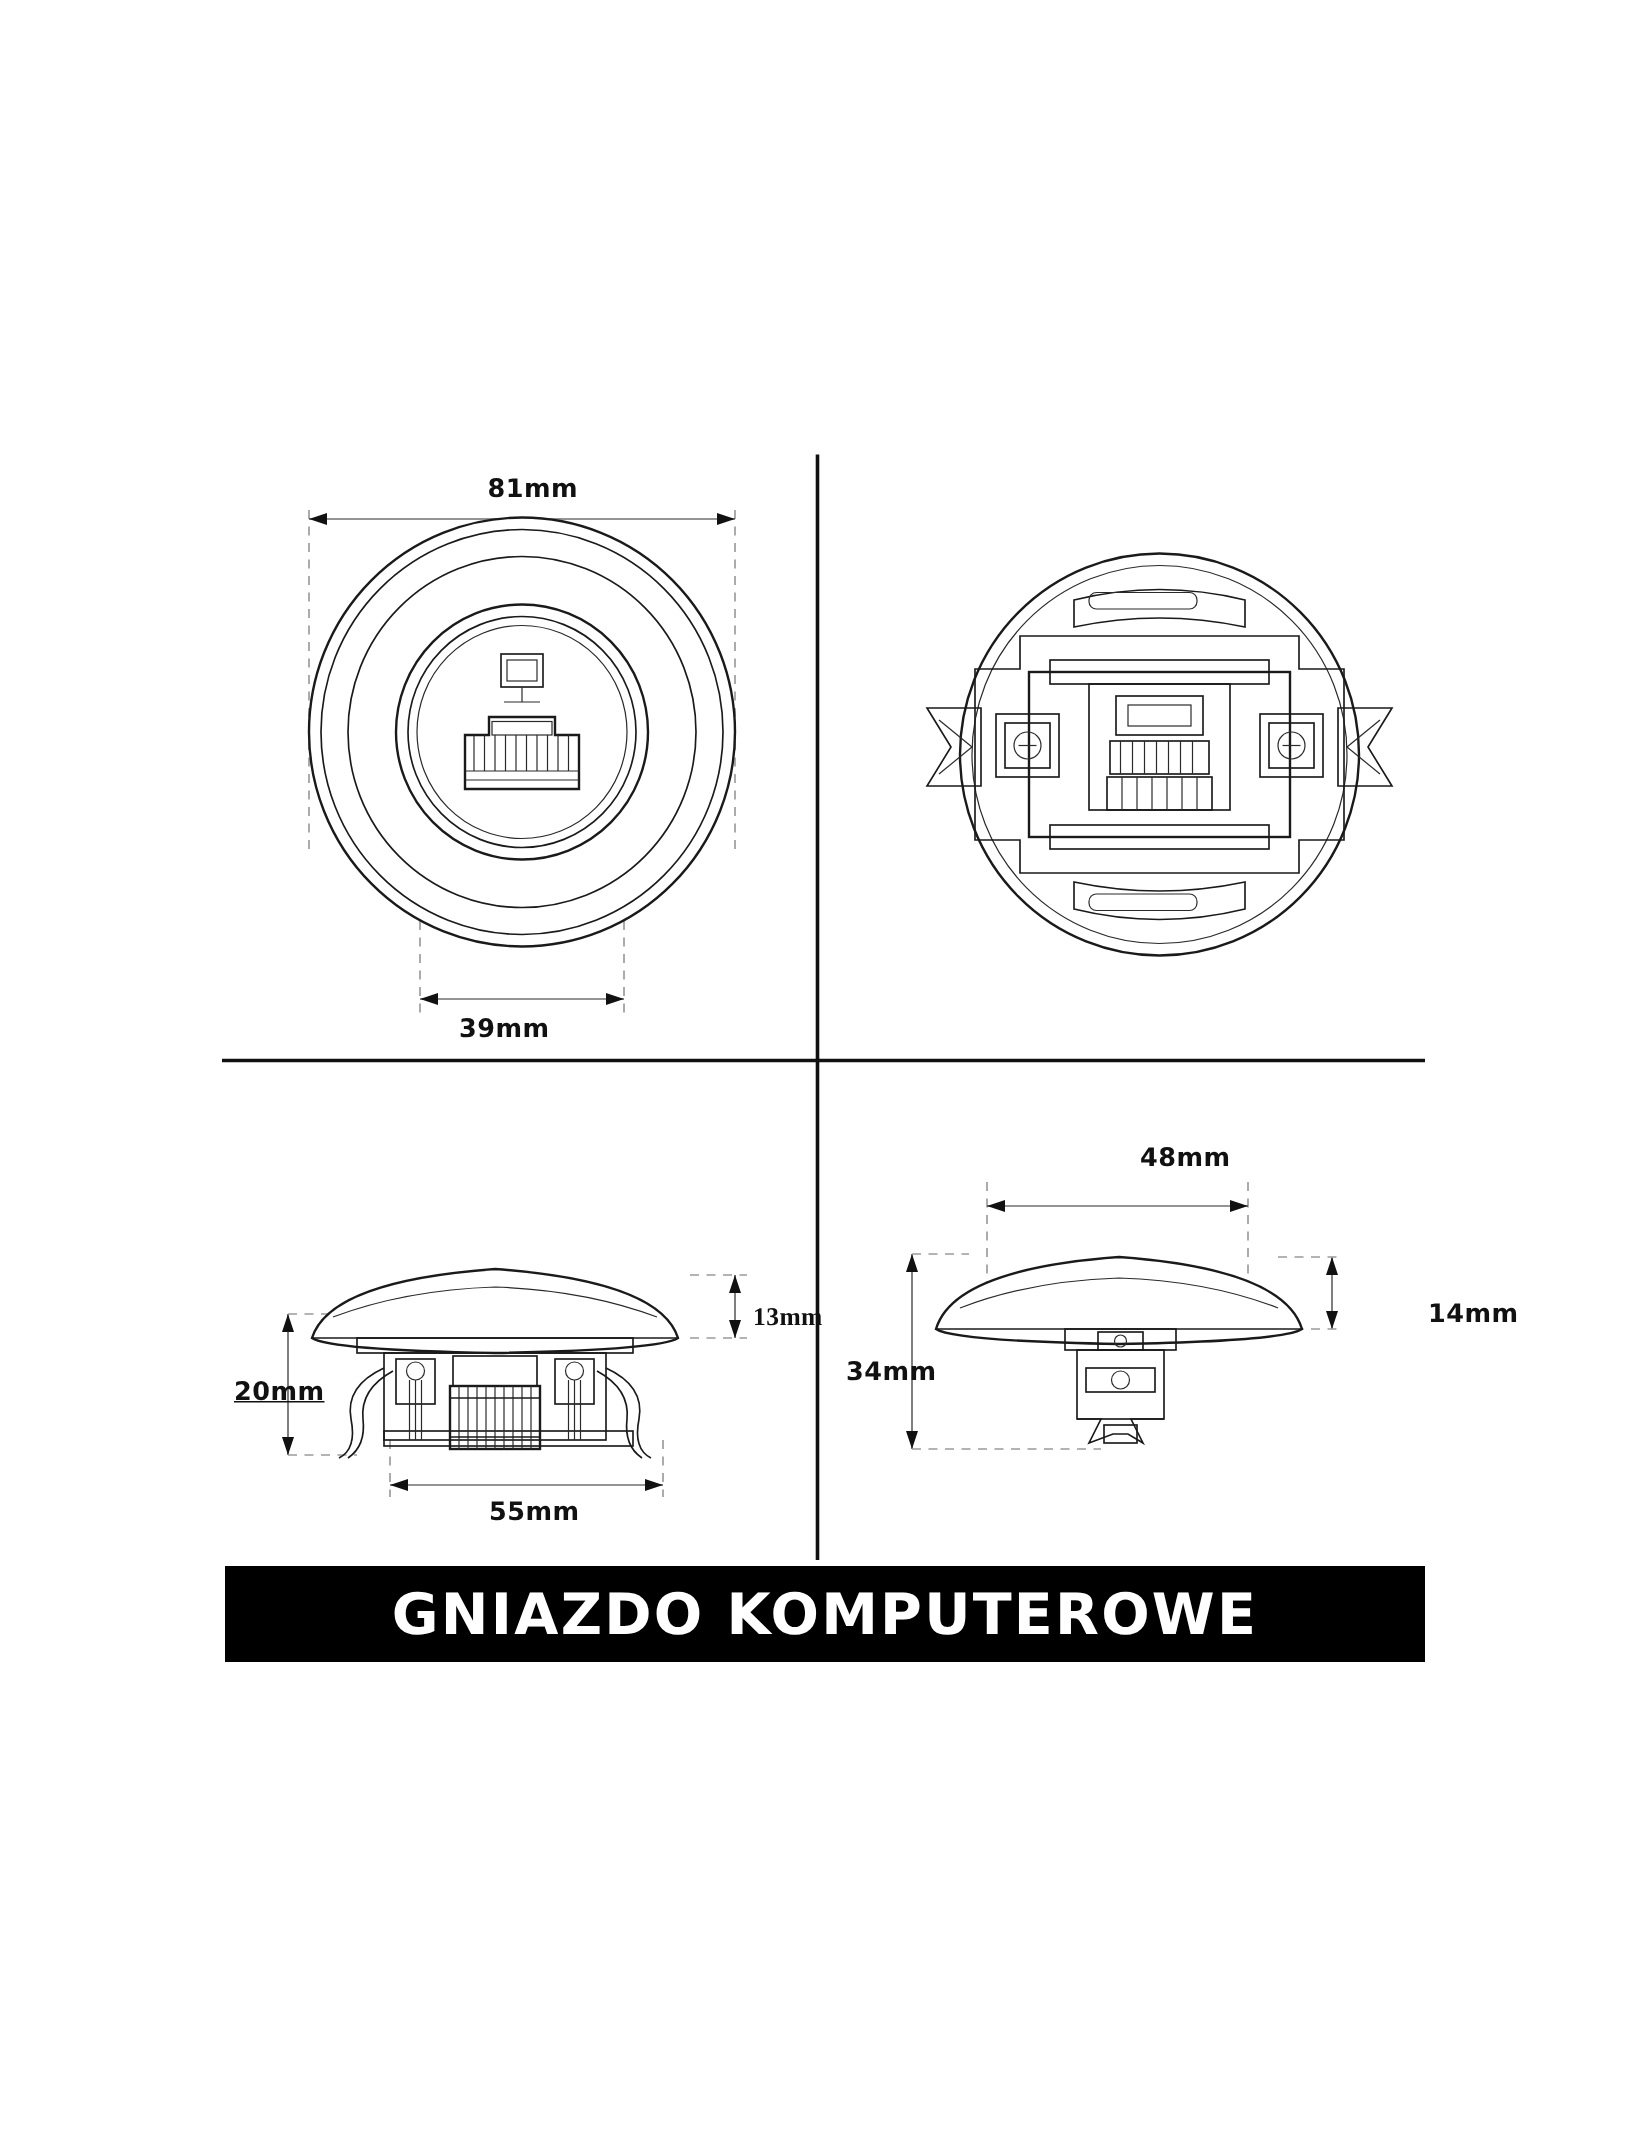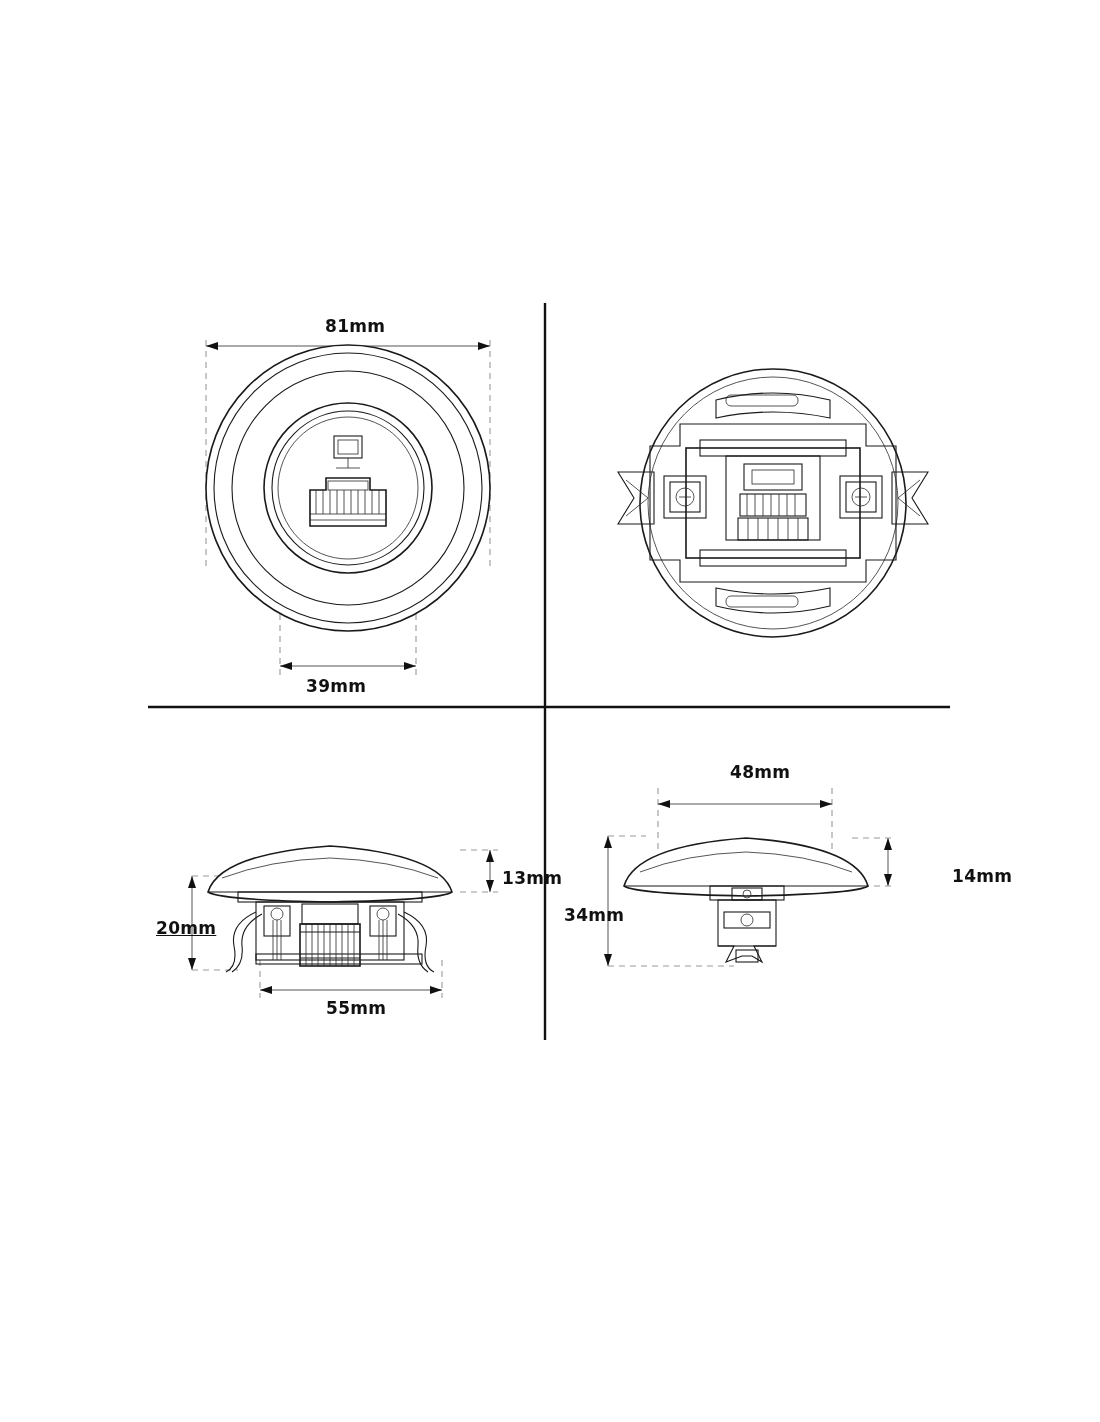--- a/index.html
+++ b/index.html
@@ -251,21 +251,21 @@
       <line class="ln-hair" x1="219" y1="100" x2="219" y2="140"></line>
       <line class="ln-hair" x1="227" y1="100" x2="227" y2="140"></line>
     </g>
 
     <path class="ln-thin" d="M96 92 Q70 104 74 126 Q78 146 66 152"></path>
     <path class="ln-thin" d="M102 94 Q80 106 82 126 Q84 144 72 152"></path>
     <path class="ln-thin" d="M244 92 Q270 104 266 126 Q262 146 274 152"></path>
     <path class="ln-thin" d="M238 94 Q260 106 258 126 Q256 144 268 152"></path>
   </svg>
 
-  <div class="quad-label" style="left:502px;top:868px;">13mm</div>
+  <div class="quad-label" style="left:502px;top:868px;font-family:Liberation Serif, serif;">13mm</div>
   <div class="quad-label" style="left:156px;top:918px;text-decoration:underline;">20mm</div>
   <div class="quad-label" style="left:306px;top:998px;margin-left:20px;">55mm</div>
 
   <svg width="380" height="250" style="position:absolute;left:586px;top:760px;">
 
     <g>
       <line class="dash" x1="72" y1="28" x2="72" y2="96"></line>
       <line class="dash" x1="246" y1="28" x2="246" y2="96"></line>
       <line class="ln-hair" x1="72" y1="44" x2="246" y2="44"></line>
       <polygon class="blk" points="72,44 84,40 84,48"></polygon>
@@ -297,18 +297,21 @@
       <rect class="ln-thin" x="132" y="140" width="58" height="46" fill="#ffffff"></rect>
       <rect class="ln-thin" x="146" y="128" width="30" height="12" fill="#ffffff"></rect>
       <circle class="ln-hair" cx="161" cy="134" r="4" fill="#fff"></circle>
       <rect class="ln-thin" x="138" y="152" width="46" height="16" fill="#efefef"></rect>
       <circle class="ln-hair" cx="161" cy="160" r="6" fill="#fff"></circle>
       <path class="ln-thin" d="M132 186 L148 186 L140 202 L156 196 L166 196 L176 202 L168 186 L190 186" fill="none"></path>
       <rect class="ln-thin" x="150" y="190" width="22" height="12" fill="#ffffff"></rect>
     </g>
   </svg>
 
-  <div class="quad-label" style="left:730px;top:762px;">48mm</div>
+  <div class="quad-label" style="left:760px;top:762px;">48mm</div>
   <div class="quad-label" style="left:952px;top:866px;">14mm</div>
   <div class="quad-label" style="left:552px;top:905px;margin-left:12px;">34mm</div>
 
+  <div id="title-bar">
+    <span id="title-text">GNIAZDO KOMPUTEROWE</span>
+  </div>
 
 </div>
 
 </body></html>

